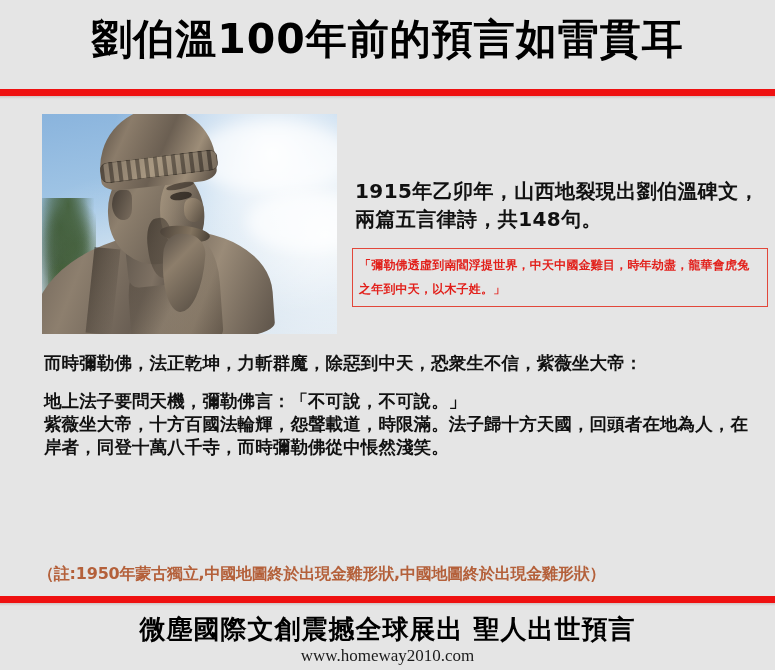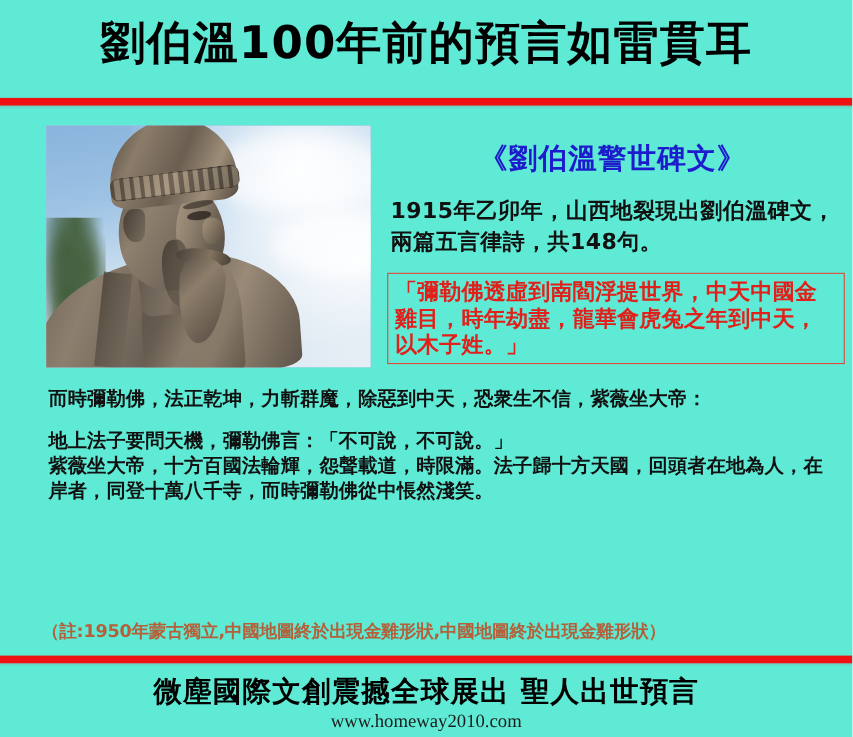--- a/index.html
+++ b/index.html
@@ -8,21 +8,21 @@
     padding: 0;
     background: #ffffff;
   }
   body {
     font-family: "DejaVu Sans", "Liberation Sans", sans-serif;
   }
   .poster {
     position: relative;
     width: 775px;
     height: 670px;
-    background: #5eead4;
+    background: #e5e5e5;
     overflow: hidden;
     box-sizing: border-box;
   }
 
   
   .header-title {
     position: absolute;
     left: 0;
     top: 14px;
     width: 775px;
@@ -293,21 +293,21 @@
 
   .quote-box {
     position: absolute;
     left: 352px;
     top: 248px;
     width: 416px;
     border: 1px solid #e2473a;
     padding: 4px 6px 5px 6px;
     box-sizing: border-box;
     color: #e2201b;
-    font-size: 20px;
+    font-size: 12px;
     line-height: 24px;
     font-weight: bold;
     letter-spacing: .2px;
   }
 
   
   .body-block {
     position: absolute;
     left: 44px;
     top: 352px;
@@ -389,21 +389,20 @@
     <div class="hat-band"></div>
     <div class="ear"></div>
     <div class="brow"></div>
     <div class="eye"></div>
     <div class="nose"></div>
     <div class="beard2"></div>
     <div class="mustache"></div>
     <div class="beard"></div>
   </div>
 
-  <div class="sub-title">《劉伯溫警世碑文》</div>
 
   <div class="intro">1915年乙卯年，山西地裂現出劉伯溫碑文，兩篇五言律詩，共148句。</div>
 
   <div class="quote-box">「彌勒佛透虛到南閻浮提世界，中天中國金雞目，時年劫盡，龍華會虎兔之年到中天，以木子姓。」</div>
 
   <div class="body-block">
     <p class="para p1">而時彌勒佛，法正乾坤，力斬群魔，除惡到中天，恐衆生不信，紫薇坐大帝：</p>
     <p class="para p4">地上法子要問天機，彌勒佛言：「不可說，不可說。」</p>
     <p class="para p3">紫薇坐大帝，十方百國法輪輝，怨聲載道，時限滿。法子歸十方天國，回頭者在地為人，在岸者，同登十萬八千寺，而時彌勒佛從中悵然淺笑。</p>
   </div>

